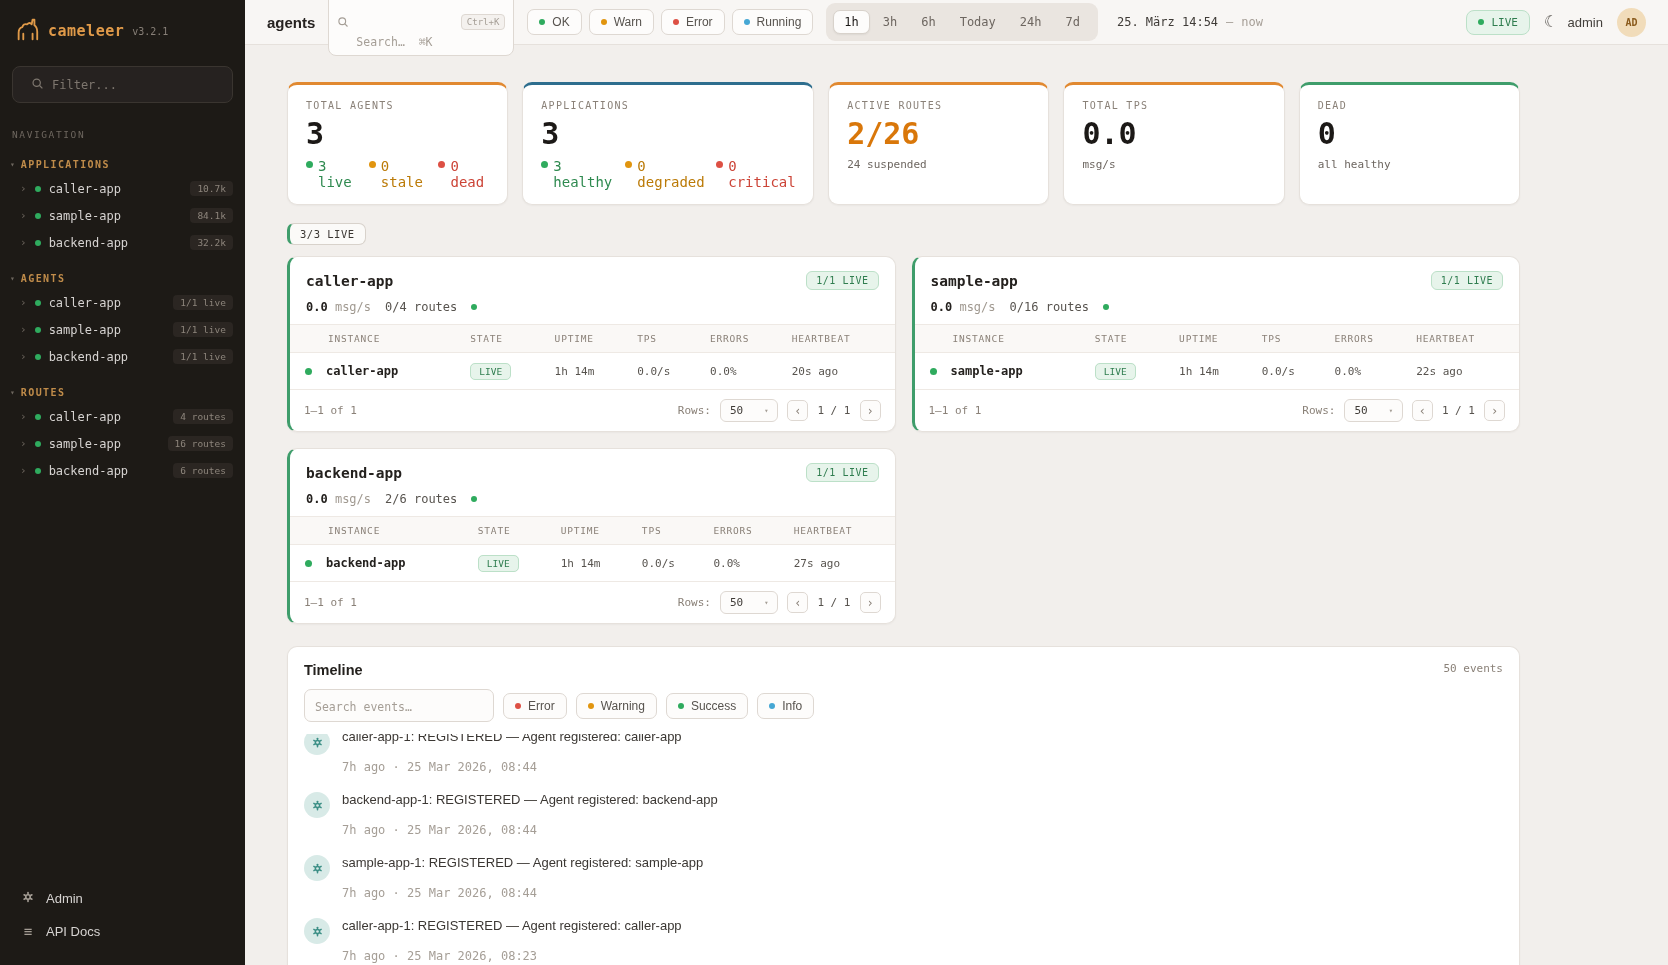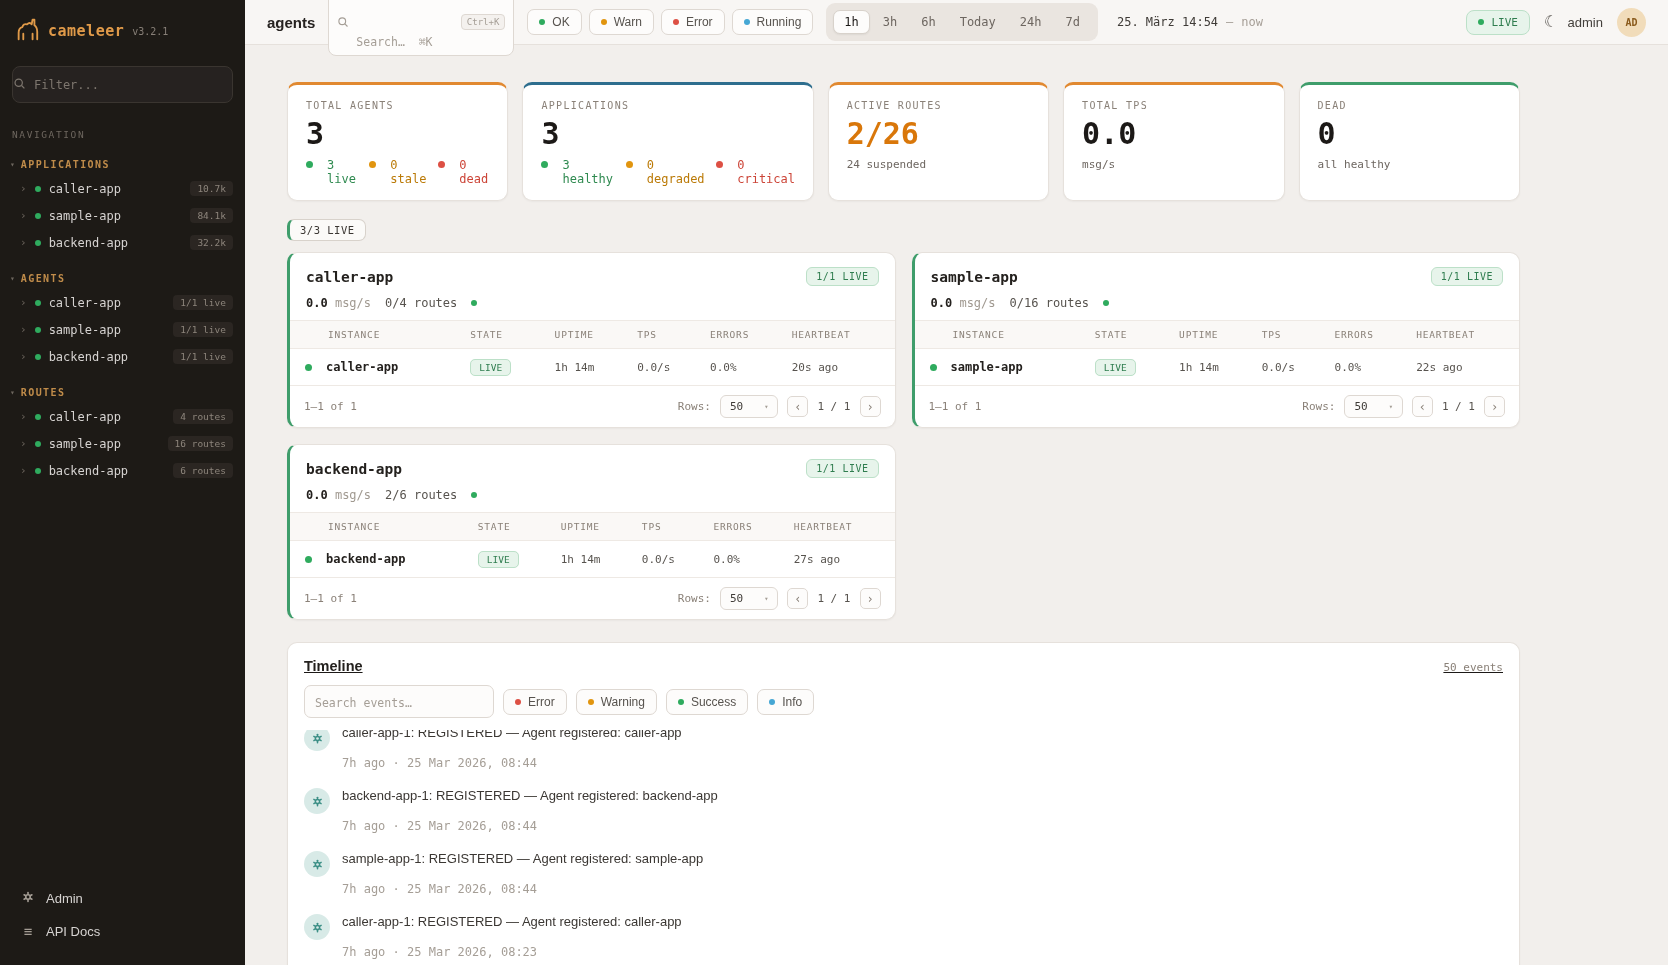--- a/index.html
+++ b/index.html
@@ -10,21 +10,21 @@
     font-family:"DejaVu Sans Mono", monospace;
     color:#1c1917;
   }
   .sans { font-family:"Liberation Sans","DejaVu Sans",sans-serif; }
 
   
   .sidebar { width:245px; flex-shrink:0; background:#1d1a16; color:#d6d3d1; display:flex; flex-direction:column; border-right:1px solid #2c2username823; }
   .logo-row { display:flex; align-items:center; gap:8px; padding:16px 16px 0 14px; }
   .logo-name { color:#e09a49; font-size:15px; font-weight:bold; letter-spacing:.5px; }
   .logo-ver { color:#877f77; font-size:10px; }
-  .filter-box { margin:20px 12px 0; background:#262220; border:1px solid #3a3530; border-radius:8px; display:flex; align-items:center; gap:8px; padding:8px 0; }
+  .filter-box { margin:20px 12px 0; background:#262220; border:1px solid #3a3530; border-radius:8px; display:flex; align-items:center; gap:8px; padding:8px 18px; }
   .filter-box input { background:transparent; border:none; outline:none; color:#cfcac4; font:12px "DejaVu Sans Mono",monospace; width:100%; }
   .filter-box input::placeholder { color:#7d766e; }
   .nav-label { margin:26px 16px 2px 12px; font-size:9.5px; letter-spacing:1.6px; color:#6e675f; }
   .side-section { margin-top:14px; }
   .section-title { display:flex; align-items:center; gap:6px; padding:3px 16px 5px 10px; cursor:pointer; }
   .section-caret { color:#6e675f; font-size:8px; }
   .section-title b { color:#c08c4a; font-size:10px; letter-spacing:1.4px; font-weight:bold; }
   .side-item { display:flex; align-items:center; gap:8px; padding:6px 12px 6px 20px; cursor:pointer; font-size:12px; }
   .side-chevron { color:#6e675f; font-size:11px; }
   .side-item .label { color:#d6d3d1; }
@@ -65,21 +65,21 @@
   
   .stats-row { display:flex; gap:14px; }
   .stat-card { flex:1; background:#ffffff; border:1px solid #e6e1dc; border-top:3px solid #e18931; border-radius:10px; padding:15px 18px 14px; min-height:115px; box-shadow:0 1px 2px rgba(28,25,23,.04); }
   .stat-card.acc-blue { border-top-color:#2e6e8e; }
   .stat-card.acc-green { border-top-color:#3f9d6b; }
   .stat-title { font-size:10px; letter-spacing:1.3px; color:#8a8178; }
   .stat-value { font-size:30px; font-weight:bold; margin-top:6px; line-height:1.1; }
   .stat-value.orange { color:#d9770a; }
   .stat-detail { margin-top:8px; font-size:11px; color:#6d6660; }
   .stat-parts { display:flex; gap:12px; margin-top:8px; }
-  .part { display:flex; align-items:flex-start; gap:14px; font-size:12px; min-width:0; }
+  .part { display:flex; align-items:flex-start; gap:5px; font-size:14px; min-width:0; }
   .part .dot { margin-top:3px; }
   .part em { font-style:normal; word-spacing:normal; }
   .t-g { color:#2f8a50; } .t-a { color:#bb7a07; } .t-r { color:#cc4437; }
 
   
   .group-badge { display:inline-flex; align-items:center; margin:18px 0 11px; background:#fbfaf8; border:1px solid #d8d2cb; border-left:3px solid #3f9d6b; border-radius:7px; padding:4px 10px; font-size:10.5px; color:#3b3733; letter-spacing:.5px; }
 
   
   .apps-grid { display:grid; grid-template-columns:1fr 1fr; gap:16px; }
   .app-card { background:#ffffff; border:1px solid #e6e1dc; border-left:3px solid #3f9d6b; border-radius:10px; overflow:hidden; box-shadow:0 1px 2px rgba(28,25,23,.04); }
@@ -98,21 +98,21 @@
   .state-badge { background:#e7f4eb; border:1px solid #bce0c8; color:#2f7d4f; border-radius:5px; padding:2px 8px; font-size:9.5px; }
   .app-foot { display:flex; align-items:center; justify-content:space-between; border-top:1px solid #eee9e4; padding:9px 14px; font-size:11px; color:#8a8178; }
   .foot-right { display:flex; align-items:center; gap:9px; }
   .rows-select { display:flex; align-items:center; gap:21px; border:1px solid #ded8d2; background:#fdfcfb; border-radius:6px; padding:4px 9px; color:#3f3b37; cursor:pointer; font-size:11px; }
   .rows-select .caret { font-size:7px; color:#a59e96; }
   .pg { width:21px; height:21px; border:1px solid #ded8d2; background:#fdfcfb; border-radius:5px; color:#8a8178; font-size:12px; cursor:pointer; display:flex; align-items:center; justify-content:center; font-family:"DejaVu Sans Mono",monospace; }
   .page-info { color:#57534e; }
 
   
   .timeline-card { margin-top:22px; background:#ffffff; border:1px solid #e6e1dc; border-radius:10px 10px 0 0; border-bottom:none; box-shadow:0 1px 2px rgba(28,25,23,.04); }
-  .tl-head { display:flex; align-items:flex-end; justify-content:space-between; padding:15px 16px 11px;text-decoration:underline; }
+  .tl-head { display:flex; align-items:flex-start; justify-content:space-between; padding:15px 16px 11px; }
   .tl-title { font-size:14.5px; font-weight:bold; color:#24211e; }
   .tl-count { font-size:11px; color:#8a8178; font-family:"DejaVu Sans Mono",monospace; }
   .tl-controls { display:flex; align-items:center; gap:9px; padding:0 16px 12px; }
   .tl-search { width:190px; border:1px solid #ded8d2; background:#fdfcfb; border-radius:7px; padding:6px 10px; }
   .tl-search input { width:100%; border:none; outline:none; background:transparent; font:11.5px "DejaVu Sans Mono",monospace; color:#57534e; }
   .tl-search input::placeholder { color:#a59e96; }
   .tl-events-viewport { height:236px; overflow:hidden; position:relative; }
   .tl-events { margin-top:-14px; }
   .event-row { display:flex; gap:12px; padding:9px 16px; }
   .event-icon { width:26px; height:26px; border-radius:50%; background:#d8eae7; display:flex; align-items:center; justify-content:center; flex-shrink:0; }

